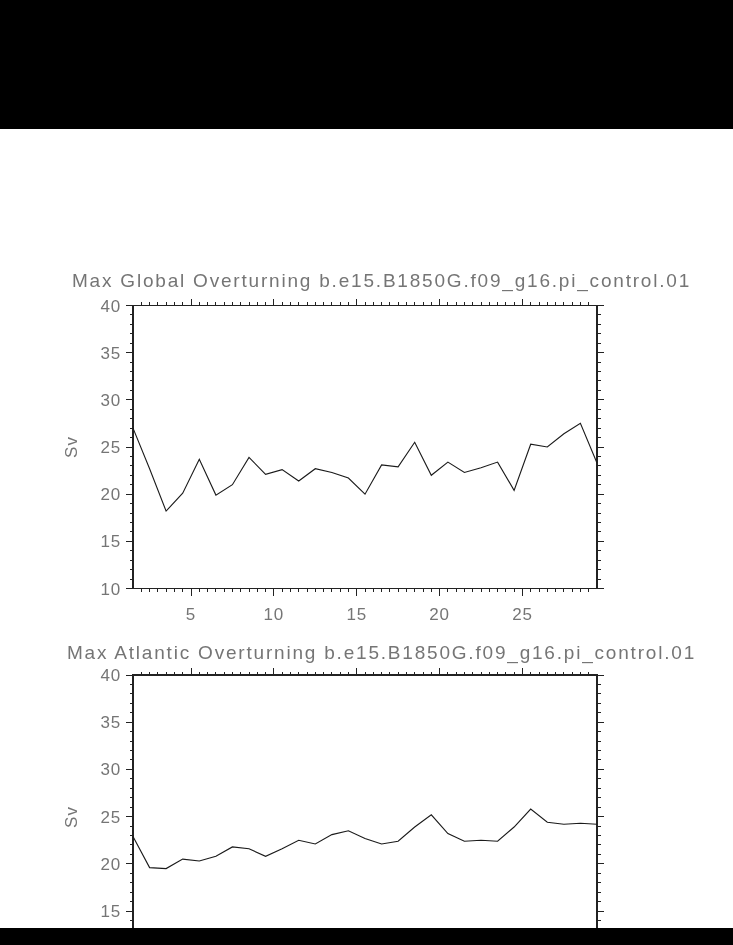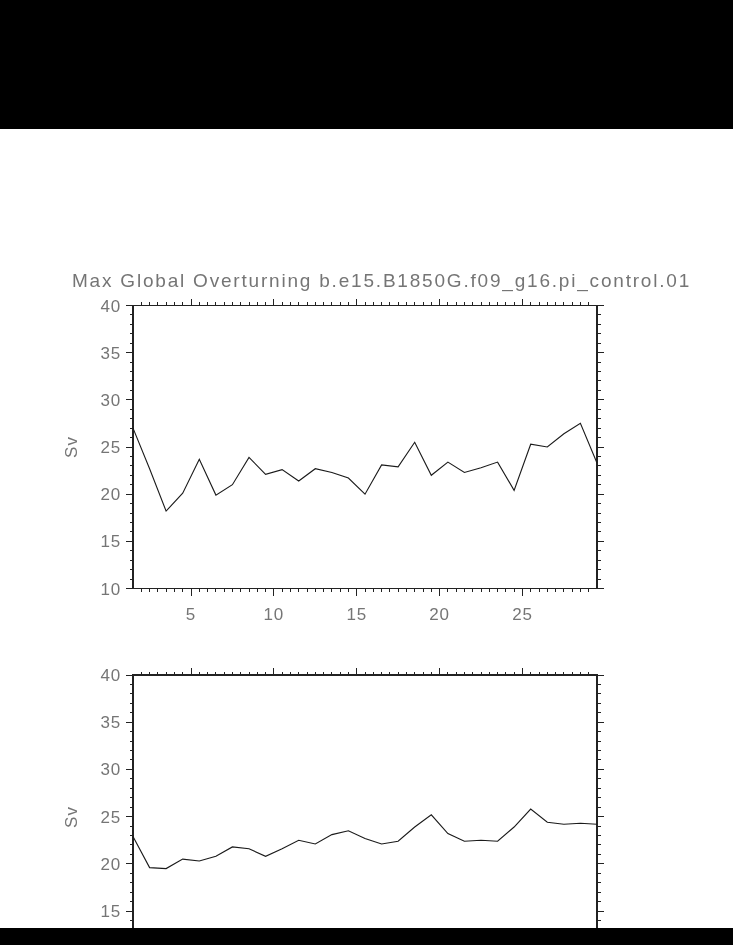--- a/index.html
+++ b/index.html
@@ -26,20 +26,21 @@
   .y1 { left:52px; top:308px; }
   .y2 { left:52px; top:678px; }
   svg#plots { position:absolute; left:0; top:0; }
 </style>
 </head>
 <body>
 
 <div class="screen">
   <div class="panel">
     <div class="chart-title t1">Max Global Overturning b.e15.B1850G.f09_g16.pi_control.01</div>
+    <div class="chart-title t2">Max Atlantic Overturning b.e15.B1850G.f09_g16.pi_control.01</div>
     <div class="ylab y1">Sv</div>
     <div class="ylab y2">Sv</div>
 
     <svg id="plots" width="733" height="945" viewBox="0 0 733 945">
         <g>
           <rect x="133" y="176.5" width="464" height="283" fill="none" stroke="#222222" stroke-width="1.2" shape-rendering="crispEdges"></rect>
           <g stroke="#222222" stroke-width="1" shape-rendering="crispEdges">
             <line x1="141.28571428571428" y1="459.5" x2="141.28571428571428" y2="463"></line>
             <line x1="141.28571428571428" y1="176.5" x2="141.28571428571428" y2="173"></line>
             <line x1="149.57142857142856" y1="459.5" x2="149.57142857142856" y2="463"></line>

